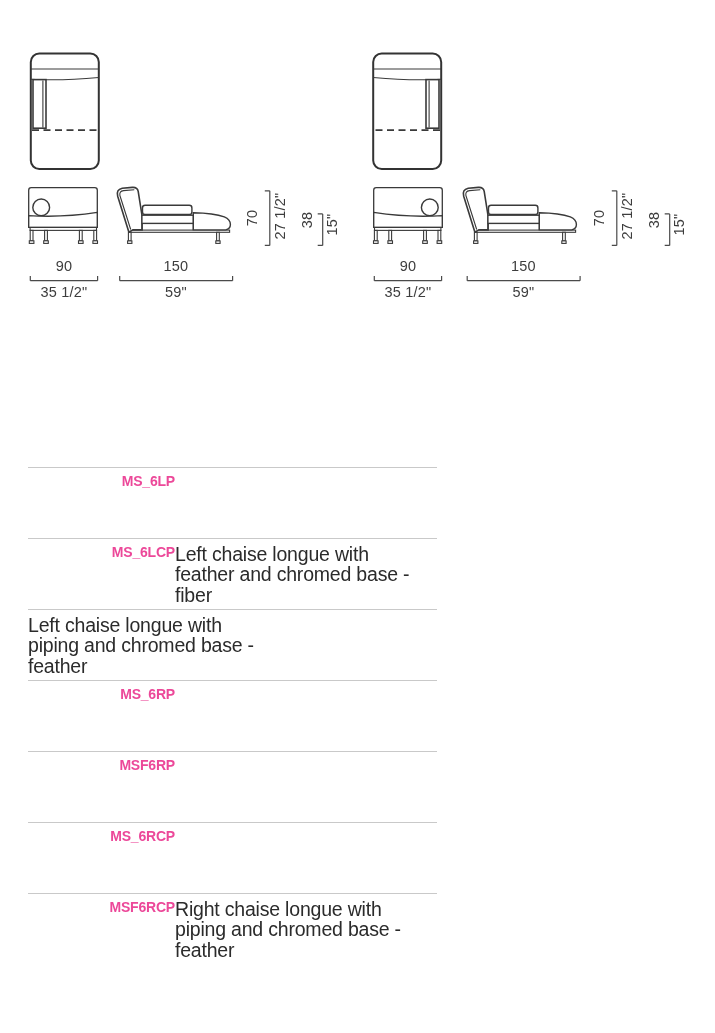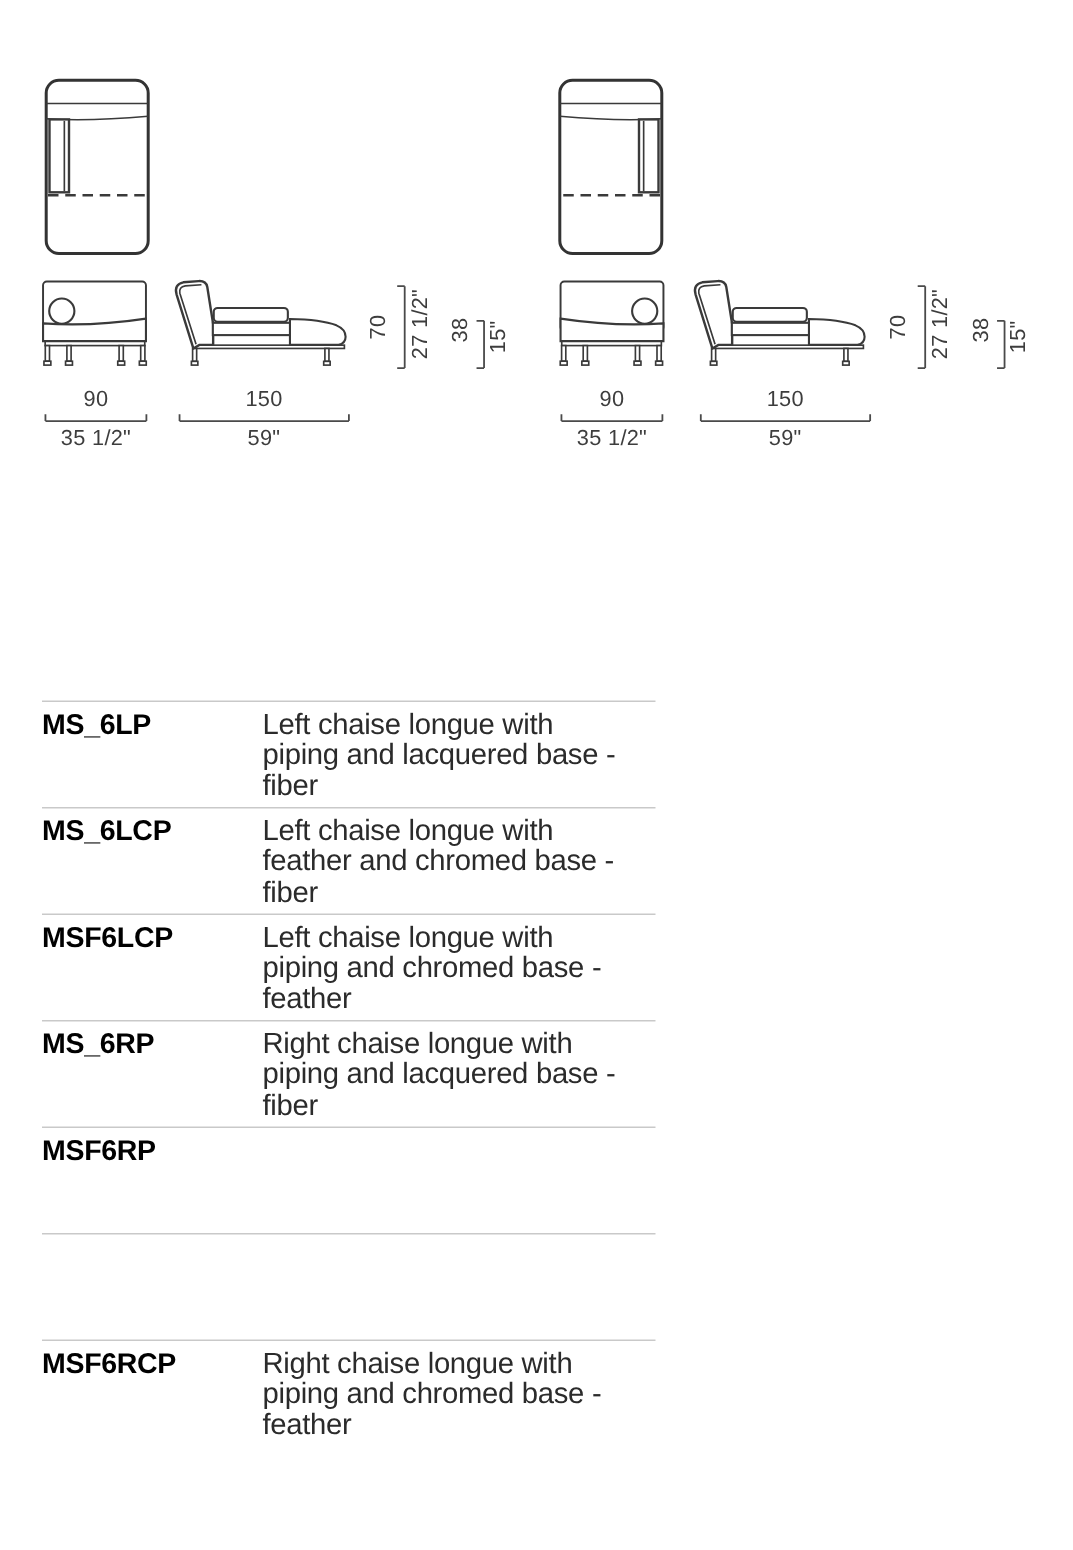--- a/index.html
+++ b/index.html
@@ -15,21 +15,21 @@
   .s14{stroke:#3a3a3a;stroke-width:1.4;fill:#ffffff;}
   .s15{stroke:#3a3a3a;stroke-width:1.6;fill:#ffffff;}
   .s2{stroke:#333333;stroke-width:2;fill:#ffffff;}
   .leg{stroke:#3a3a3a;stroke-width:1.1;fill:#ffffff;}
   .dash{stroke:#3a3a3a;stroke-width:1.7;stroke-dasharray:7 4.5;fill:none;}
   .dimline{stroke:#4a4a4a;stroke-width:1.2;fill:none;}
   text.dim{font-family:"Liberation Sans",sans-serif;font-size:14.5px;fill:#3d3d3d;letter-spacing:0.2px;}
   
   .table{position:absolute;left:28px;top:467px;width:409px;}
   .row{box-sizing:border-box;height:71px;border-top:1px solid #c9c9c9;padding-top:4.5px;display:flex;}
-  .code{width:147px;font-size:19px;font-weight:700;color:#000000;letter-spacing:-0.2px;}
+  .code{width:147px;font-size:14px;font-weight:700;color:#ec4899;letter-spacing:-0.2px;text-align:right;}
   .desc{width:245px;font-size:19.5px;line-height:20.6px;color:#2b2b2b;letter-spacing:-0.2px;}
 </style>
 </head>
 <body>
 
 <svg class="drawings" width="715" height="320" viewBox="0 0 715 320" xmlns="http://www.w3.org/2000/svg">
   <defs>
 
     <g id="topview">
       <rect x="30.8" y="53.5" width="68" height="115.5" rx="8.5" class="s2"></rect>
@@ -118,36 +118,34 @@
       <path d="M322.7,213.9 V245.4 M322.7,213.9 h-5 M322.7,245.4 h-5" class="dimline"></path>
       <text transform="rotate(-90 311.5 220)" x="311.5" y="220" text-anchor="middle" class="dim">38</text>
       <text transform="rotate(-90 336.5 224.5)" x="336.5" y="224.5" text-anchor="middle" class="dim">15"</text>
     </g>
   </g>
 </svg>
 
 <div class="table">
   <div class="row">
     <div class="code">MS_6LP</div>
-    <div class="desc">Left chaise longue with piping and lacquered base - fiber</div>
   </div>
   <div class="row">
     <div class="code">MS_6LCP</div>
     <div class="desc">Left chaise longue with feather and chromed base - fiber</div>
   </div>
   <div class="row">
-    <div class="code">MSF6LCP</div>
     <div class="desc">Left chaise longue with piping and chromed base - feather</div>
   </div>
   <div class="row">
     <div class="code">MS_6RP</div>
-    <div class="desc">Right chaise longue with piping and lacquered base - fiber</div>
   </div>
   <div class="row">
     <div class="code">MSF6RP</div>
   </div>
   <div class="row">
+    <div class="code">MS_6RCP</div>
   </div>
   <div class="row">
     <div class="code">MSF6RCP</div>
     <div class="desc">Right chaise longue with piping and chromed base - feather</div>
   </div>
 </div>
 
 </body></html>

